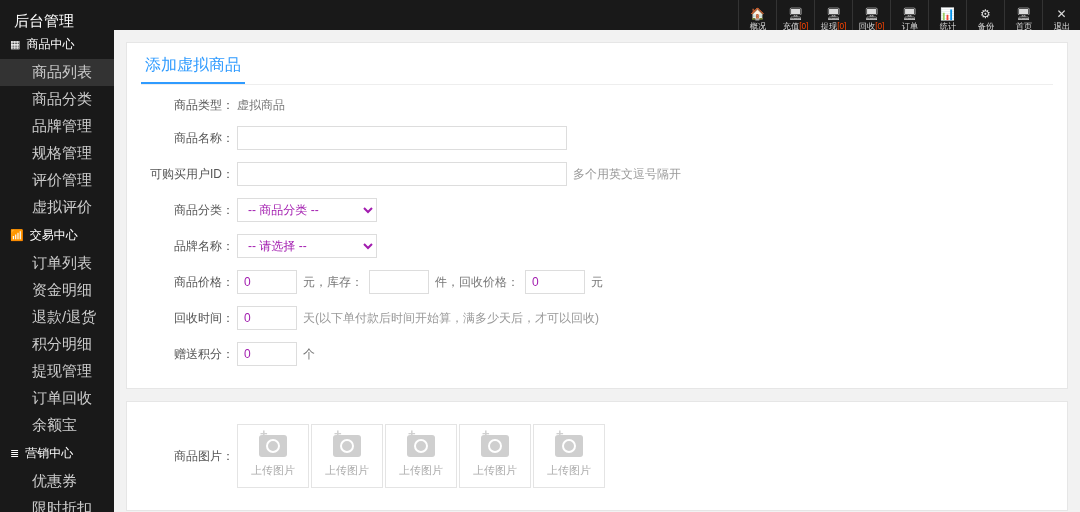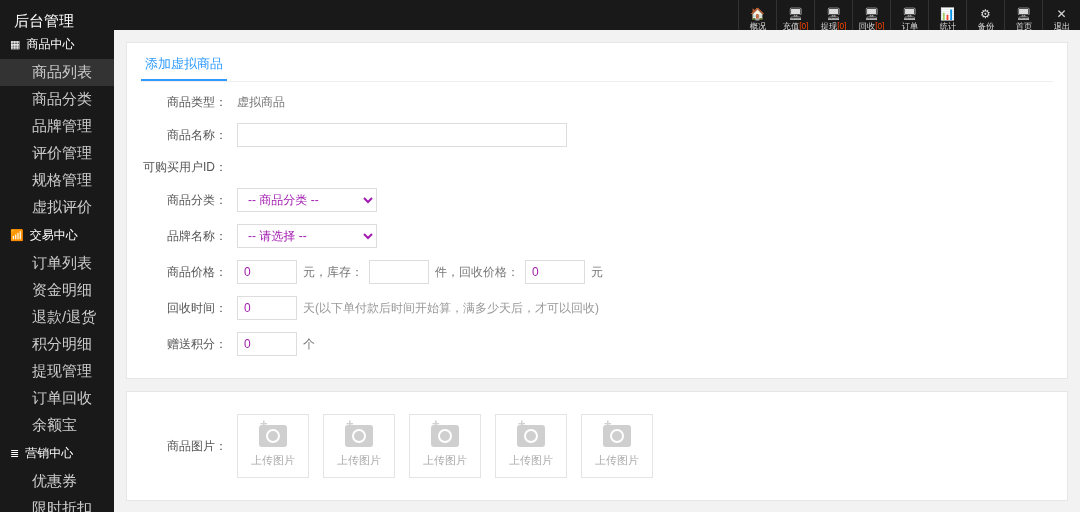--- a/index.html
+++ b/index.html
@@ -20,32 +20,32 @@
 .sidebar::-webkit-scrollbar-thumb { background: #555; }
 .side-group { padding: 6px 4px 6px 10px; display: flex; align-items: center; gap: 6px; color: #fff; font-size: 12px; }
 .side-group .gic { font-size: 11px; }
 .side-item { padding: 4px 0 4px 32px; font-size: 15px; color: #ccc; cursor: pointer; }
 .side-item.active { background: #333; }
 
 
 .content { position: absolute; top: 30px; left: 114px; right: 0; bottom: 0; background: #f2f2f2; overflow-y: auto; padding: 12px; }
 .card { background: #fff; border: 1px solid #e6e6e6; margin-bottom: 12px; padding: 10px 14px; }
 .tab-row { border-bottom: 1px solid #eee; }
-.tab { display: inline-block; color: #2f9bff; font-size: 13px; padding: 2px 4px 6px; border-bottom: 2px solid #2f9bff; cursor: pointer; }
+.tab { display: inline-block; color: #2f9bff; font-size: 16px; padding: 2px 4px 6px; border-bottom: 2px solid #2f9bff; cursor: pointer; }
 .form-row { display: flex; align-items: center; margin: 12px 0; }
-.form-row .flabel { width: 96px; text-align: right; padding-right: 10px; color: #555; font-size: 12px; }
+.form-row .flabel { width: 96px; text-align: right; padding-right: 3px; color: #555; font-size: 12px; }
 .form-row .fval { display: flex; align-items: center; gap: 6px; color: #777; }
 .input { border: 1px solid #ddd; height: 24px; padding: 0 6px; font-size: 12px; color: #a21caf; }
 .input.wide { width: 330px; }
 .input.small { width: 60px; text-align: left; }
 select.input { width: 140px; background: #fff; }
 .hint { color: #999; font-size: 12px; }
 
 
-.uploads { display: flex; gap: 14px; }
+.uploads { display: flex; gap: 2px; }
 .upload-box { width: 72px; height: 64px; border: 1px solid #e4e4e4; display: flex; flex-direction: column; align-items: center; justify-content: center; cursor: pointer; color: #bbb; }
 .upload-box .camera { width: 28px; height: 22px; background: #cfcfcf; border-radius: 3px; position: relative; }
 .upload-box .camera::before { content: "+"; position: absolute; top: -9px; left: 1px; font-size: 13px; color: #cfcfcf; font-weight: bold; }
 .upload-box .camera::after { content: ""; position: absolute; width: 10px; height: 10px; border: 2px solid #fff; border-radius: 50%; top: 4px; left: 7px; }
 .upload-box .utxt { margin-top: 6px; font-size: 11px; color: #aaa; }
 </style>
 </head>
 <body>
 
 <div class="topbar">
@@ -91,22 +91,22 @@
 </div>
 
 <div class="sidebar" id="sidebar">
     <div class="side-group">
       <span class="gic">▦</span>
       <span>商品中心</span>
     </div>
     <div class="side-item active">商品列表</div>
     <div class="side-item">商品分类</div>
     <div class="side-item">品牌管理</div>
+    <div class="side-item">规格管理</div>
     <div class="side-item">评价管理</div>
-    <div class="side-item">规格管理</div>
     <div class="side-item">虚拟评价</div>
     <div class="side-group">
       <span class="gic">📶</span>
       <span>交易中心</span>
     </div>
     <div class="side-item">订单列表</div>
     <div class="side-item">资金明细</div>
     <div class="side-item">退款/退货</div>
     <div class="side-item">积分明细</div>
     <div class="side-item">提现管理</div>
@@ -133,20 +133,24 @@
 
     <div class="form-row">
       <div class="flabel">商品名称：</div>
       <div class="fval">
           <input class="input wide" style="">
         </div>
     </div>
 
     <div class="form-row">
       <div class="flabel">可购买用户ID：</div>
+      <div class="fval">
+        <input class="input wide" style="">
+        <span class="hint">多个用英文逗号隔开</span>
+      </div>
     </div>
 
     <div class="form-row">
       <div class="flabel">商品分类：</div>
       <div class="fval">
           <select class="input"><option>-- 商品分类 --</option></select>
         </div>
     </div>
 
     <div class="form-row">

